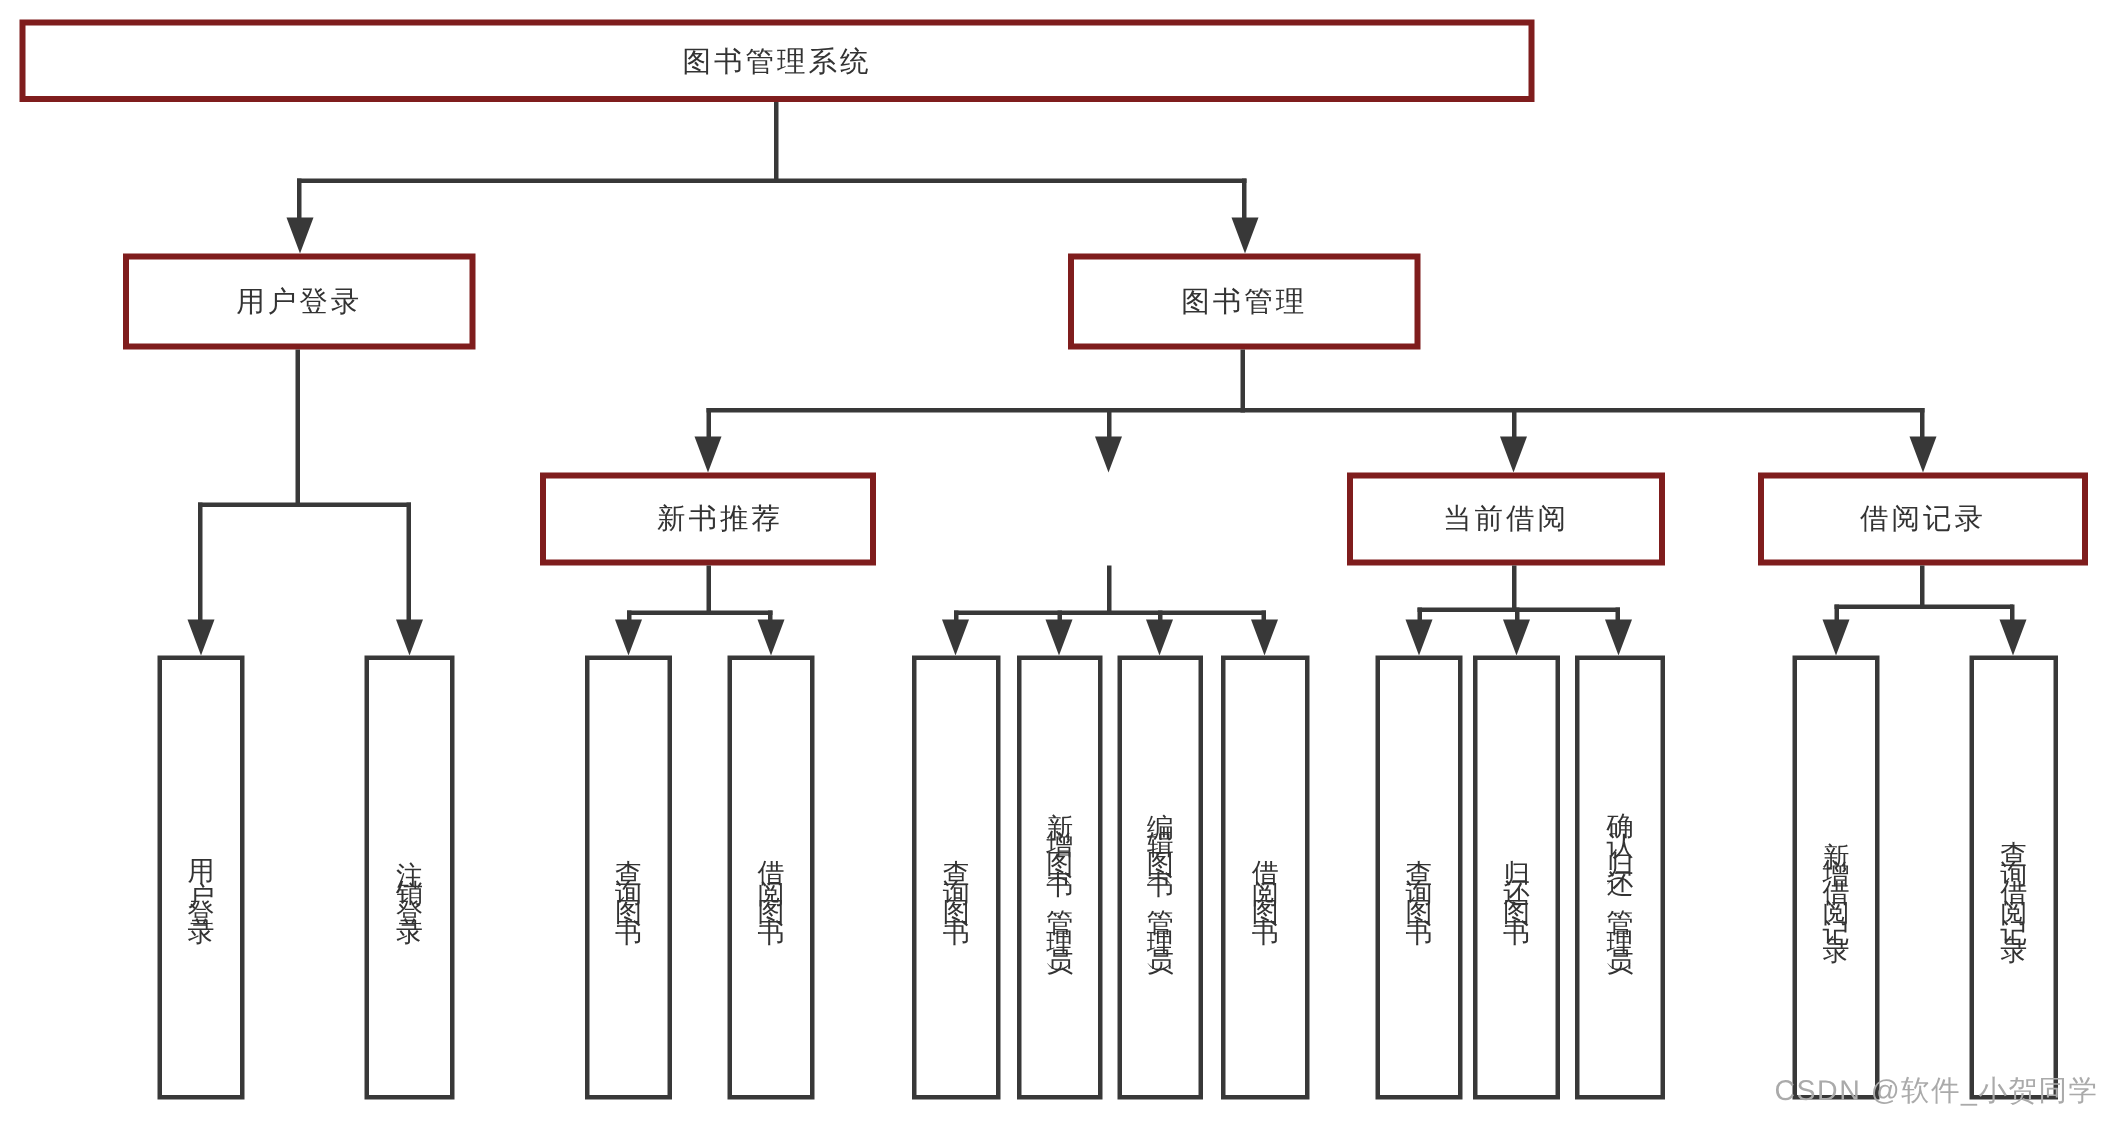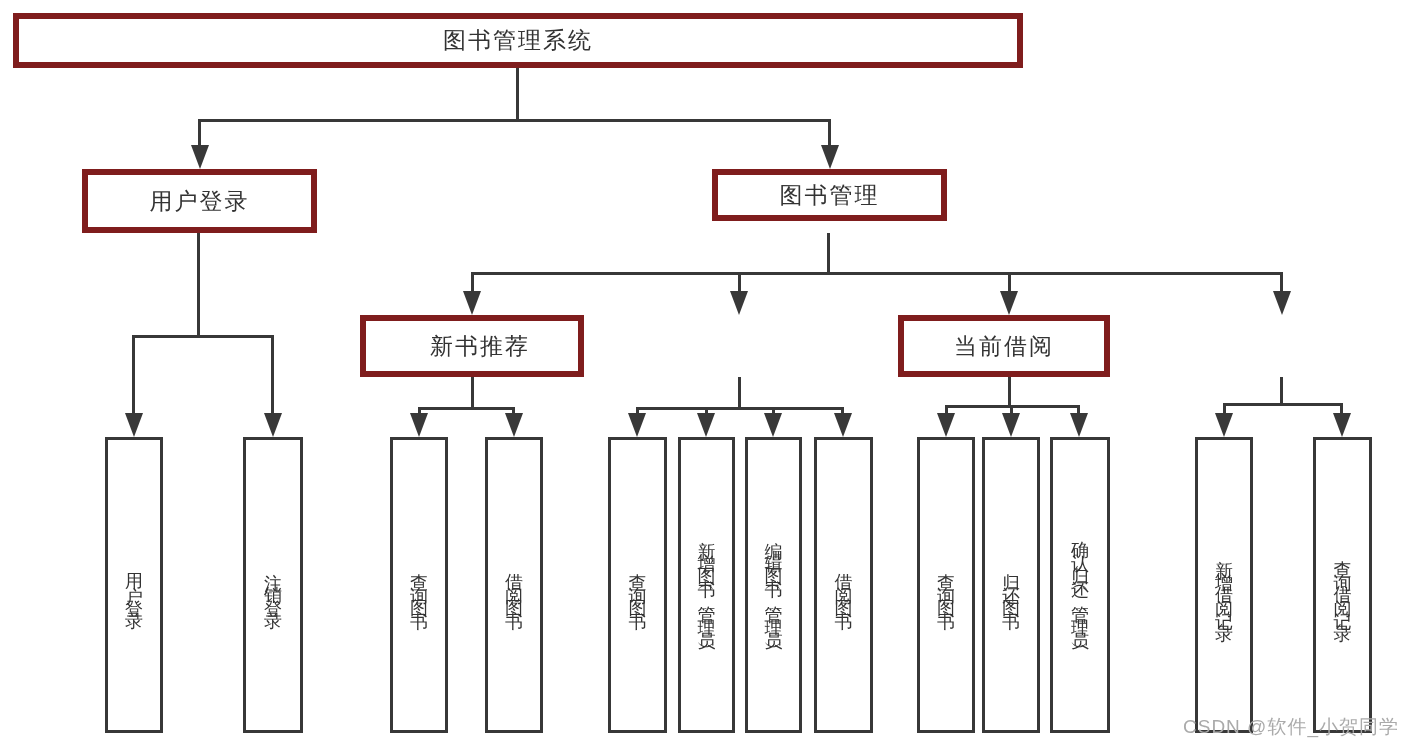--- a/index.html
+++ b/index.html
@@ -9,26 +9,26 @@
     height: 747px;
     background: #ffffff;
     font-family: "Liberation Sans", sans-serif;
     color: #333333;
     overflow: hidden;
   }
   
   .node {
     position: absolute;
     box-sizing: border-box;
-    border: 6px solid #7f1d1d;
+    border: 4px solid #7f1d1d;
     background: #ffffff;
     display: flex;
     align-items: center;
     justify-content: center;
-    font-size: 23px;
+    font-size: 19px;
     letter-spacing: 2px;
     white-space: nowrap;
   }
   .vnode {
     position: absolute;
     box-sizing: border-box;
     border: 3px solid #383838;
     background: #ffffff;
     display: flex;
     align-items: center;
@@ -69,21 +69,21 @@
   <div class="node" style="left:13px; top:13px; width:1010px; height:55px;">图书管理系统</div>
 
   <div class="vl" style="left:516px; top:68px; height:53px;"></div>
   <div class="hl" style="left:198px; top:119px; width:633px;"></div>
   <div class="vl" style="left:198px; top:119px; height:29px;"></div>
   <div class="ah" style="left:191px; top:145px;"></div>
   <div class="vl" style="left:828px; top:119px; height:29px;"></div>
   <div class="ah" style="left:821px; top:145px;"></div>
 
   <div class="node" style="left:82px; top:169px; width:235px; height:64px;">用户登录</div>
-  <div class="node" style="left:712px; top:169px; width:235px; height:52px;font-family:Liberation Serif, serif;">图书管理</div>
+  <div class="node" style="left:712px; top:169px; width:235px; height:64px;font-family:Liberation Serif, serif;">图书管理</div>
 
   <div class="vl" style="left:197px; top:233px; height:104px;"></div>
   <div class="hl" style="left:132px; top:335px; width:142px;"></div>
   <div class="vl" style="left:132px; top:335px; height:81px;"></div>
   <div class="ah" style="left:125px; top:413px;"></div>
   <div class="vl" style="left:271px; top:335px; height:81px;"></div>
   <div class="ah" style="left:264px; top:413px;"></div>
 
   <div class="vnode" style="left:105px; top:437px; width:58px; height:296px;">用户登录</div>
   <div class="vnode" style="left:243px; top:437px; width:60px; height:296px;">注销登录</div>
@@ -94,20 +94,21 @@
   <div class="ah" style="left:463px; top:291px;"></div>
   <div class="vl" style="left:738px; top:272px; height:22px;"></div>
   <div class="ah" style="left:730px; top:291px;"></div>
   <div class="vl" style="left:1008px; top:272px; height:22px;"></div>
   <div class="ah" style="left:1000px; top:291px;"></div>
   <div class="vl" style="left:1280px; top:272px; height:22px;"></div>
   <div class="ah" style="left:1273px; top:291px;"></div>
 
   <div class="node" style="left:360px; top:315px; width:224px; height:62px;padding-left:16px;">新书推荐</div>
   <div class="node" style="left:898px; top:315px; width:212px; height:62px;">当前借阅</div>
+  <div class="node" style="left:1172px; top:315px; width:220px; height:62px;">借阅记录</div>
 
   <div class="vl" style="left:471px; top:377px; height:32px;"></div>
   <div class="hl" style="left:418px; top:407px; width:97px;"></div>
   <div class="vl" style="left:418px; top:407px; height:10px;"></div>
   <div class="ah" style="left:410px; top:413px;"></div>
   <div class="vl" style="left:512px; top:407px; height:10px;"></div>
   <div class="ah" style="left:505px; top:413px;"></div>
   <div class="vnode" style="left:390px; top:437px; width:58px; height:296px;">查询图书</div>
   <div class="vnode" style="left:485px; top:437px; width:58px; height:296px;">借阅图书</div>
 

